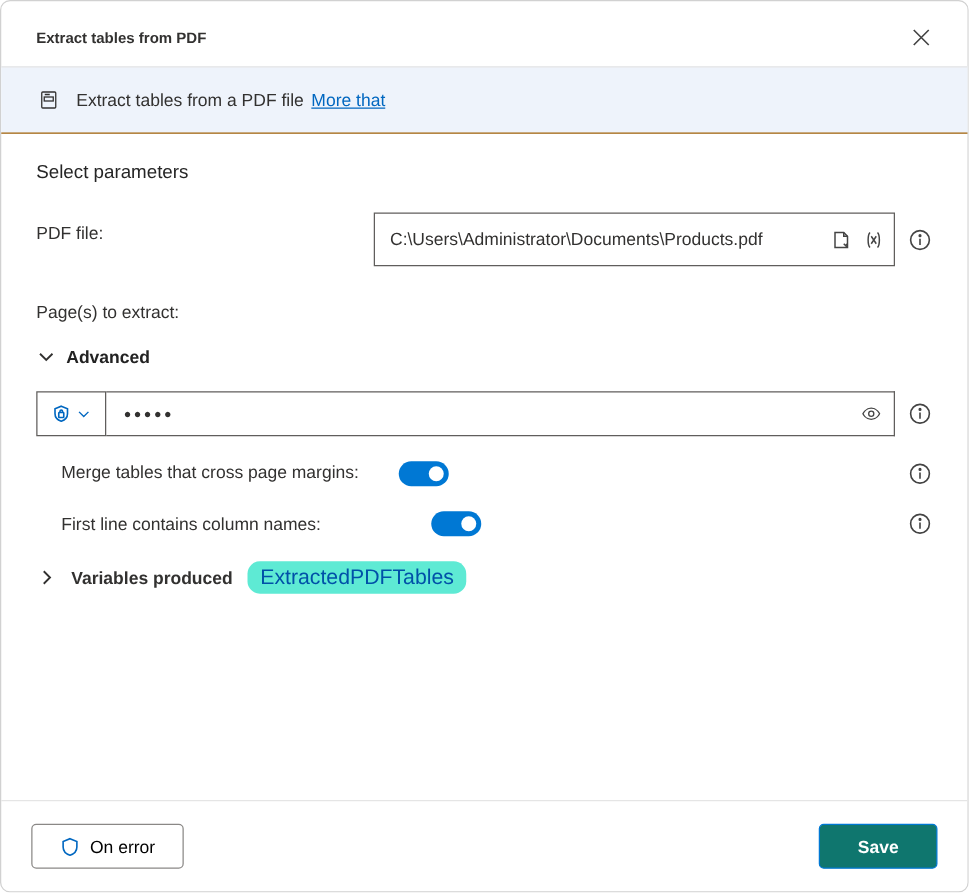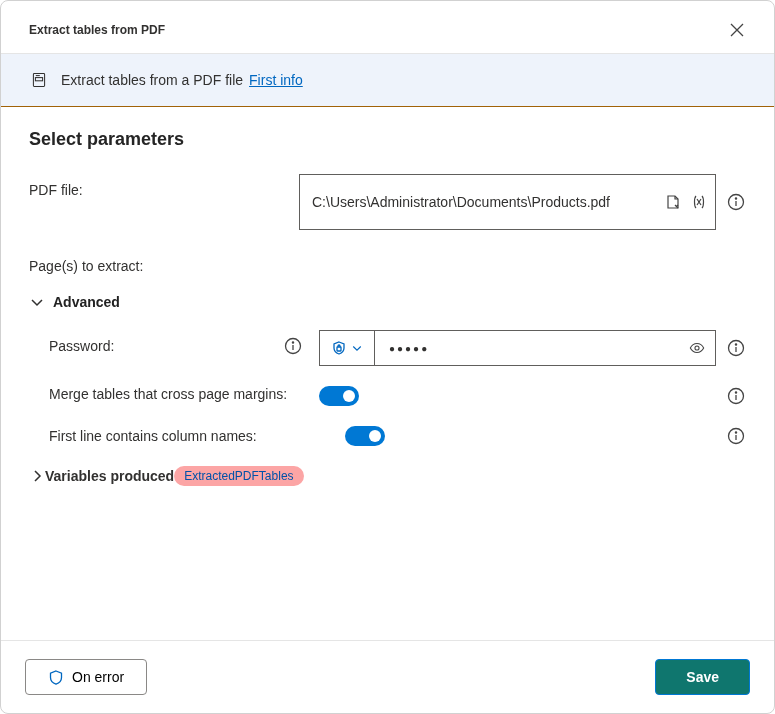--- a/index.html
+++ b/index.html
@@ -3,32 +3,32 @@
 <meta charset="utf-8">
 <style>
 * { box-sizing: border-box; margin: 0; padding: 0; }
 body { font-family: "Segoe UI", -apple-system, sans-serif; font-size: 14px; color: #323130; background: #fff; width: 775px; height: 714px; overflow: hidden; }
 .dialog { width: 775px; height: 714px; border: 1px solid #d1d1d1; border-radius: 8px; display: flex; flex-direction: column; }
 .header { display: flex; justify-content: space-between; align-items: center; padding: 20px 28px 14px 28px; }
 .header h1 { font-size: 12px; font-weight: 600; }
 .info-bar { background: #eef3fb; padding: 16px 28px; display: flex; align-items: center; gap: 12px; border-top: 1px solid #e5e5e5; border-bottom: 1px solid #a16207; }
 .info-bar a { color: #0067c0; text-decoration: underline; cursor: pointer; }
 .body { flex: 1; padding: 22px 28px 8px 28px; overflow: auto; }
-.section-title { font-size: 18px; font-weight: 700; margin-bottom: 24px; color: #252525; }
+.section-title { font-size: 15px; font-weight: 400; margin-bottom: 24px; color: #252525; }
 .row { display: flex; align-items: flex-start; margin-bottom: 20px; gap: 10px; }
 .row .label { width: 260px; padding-top: 8px; }
 .row .control { flex: 1; display: flex; align-items: center; gap: 10px; }
 .row.indented .label { padding-left: 20px; width: 280px; }
-.input-box { flex: 1; border: 1px solid #605e5c; height: 56px; display: flex; align-items: center; padding: 0 8px 0 12px; background: #fff; }
+.input-box { flex: 1; border: 1px solid #605e5c; height: 43px; display: flex; align-items: center; padding: 0 8px 0 12px; background: #fff; }
 .input-text { flex: 1; line-height: 1.35; }
 .input-icons { display: flex; gap: 10px; align-items: center; }
 .select-box { flex: 1; border: 1px solid #605e5c; height: 36px; display: flex; align-items: center; justify-content: space-between; padding: 0 10px 0 12px; cursor: pointer; }
 .expander { display: flex; align-items: center; gap: 8px; cursor: pointer; margin: 12px 0 20px 0; font-weight: 600; color: #222; }
-.expander2 { display: flex; align-items: center; cursor: pointer; margin: 20px 0; font-weight: 600; }
-.var-chip { background: #fca5a5; color: #0051a8; padding: 3px 10px; border-radius: 10px; font-weight: 400; font-size: 12px; }
+.expander2 { display: flex; align-items: center; gap: 12px; cursor: pointer; margin: 20px 0; font-weight: 600; }
+.var-chip { background: #5eead4; color: #0051a8; padding: 3px 10px; border-radius: 10px; font-weight: 400; font-size: 17px; }
 .toggle { width: 40px; height: 20px; border-radius: 10px; background: #0078d4; position: relative; cursor: pointer; }
 .toggle::after { content: ""; position: absolute; width: 12px; height: 12px; border-radius: 50%; background: #fff; top: 4px; right: 4px; }
 .ic { width: 16px; height: 16px; display: inline-flex; align-items: center; justify-content: center; color: #444; }
 .ic svg { width: 16px; height: 16px; }
 .info-ic { width: 20px; height: 20px; display:inline-flex; align-items:center; justify-content:center; cursor: pointer; color: #444; }
 .info-ic svg { width: 18px; height: 18px; }
 .pwd-prefix { width: 56px; height: 36px; border: 1px solid #605e5c; display: flex; align-items: center; justify-content: center; gap: 4px; cursor: pointer; color: #0067c0; }
 .pwd-box { flex: 1; border: 1px solid #605e5c; border-left: none; height: 36px; display: flex; align-items: center; padding: 0 10px 0 14px; }
 .pwd-dots { flex: 1; letter-spacing: 2px; font-size: 10px; }
 .footer { border-top: 1px solid #e5e5e5; padding: 18px 24px; display: flex; justify-content: space-between; align-items: center; }
@@ -51,21 +51,21 @@
 
   <div class="info-bar">
     <span class="ic" style="width:20px;height:20px;">
       <svg viewBox="0 0 20 20" fill="none" stroke="#323130" stroke-width="1.3">
           <rect x="3" y="2" width="14" height="16" rx="1"></rect>
           <rect x="5.5" y="7" width="9" height="4"></rect>
           <path d="M6 4.5h5"></path>
         </svg>
     </span>
     <span>Extract tables from a PDF file</span>
-    <a style="margin-left:-6px;">First info</a>
+    <a style="margin-left:-6px;">More that</a>
   </div>
 
   <div class="body">
     <div class="section-title">Select parameters</div>
 
     <div class="row">
       <div class="label">PDF file:</div>
       <div class="control">
         <div class="input-box">
           <div class="input-text">C:\Users\Administrator\Documents\Products.pdf</div>
@@ -101,30 +101,20 @@
     <div class="expander">
       <span class="ic">
         <svg viewBox="0 0 16 16" fill="none" stroke="#323130" stroke-width="1.5">
             <path d="M3 6l5 5 5-5"></path>
           </svg>
       </span>
       <span>Advanced</span>
     </div>
 
     <div class="row indented">
-      <div class="label" style="display:flex;align-items:center;justify-content:space-between;padding-top:6px;">
-        <span>Password:</span>
-        <span class="info-ic" style="margin-right:6px;">
-          <svg viewBox="0 0 18 18" fill="none" stroke="#444" stroke-width="1.3">
-              <circle cx="9" cy="9" r="7.5"></circle>
-              <circle cx="9" cy="5.5" r="0.6" fill="#444"></circle>
-              <path d="M9 8v5"></path>
-            </svg>
-        </span>
-      </div>
       <div class="control">
         <div style="display:flex;flex:1;">
           <div class="pwd-prefix">
             <svg viewBox="0 0 16 16" width="16" height="16" fill="none" stroke="#0067c0" stroke-width="1.3">
                 <path d="M8 2l5 2v4c0 3-2 5-5 6-3-1-5-3-5-6V4z"></path>
                 <rect x="6" y="7" width="4" height="4" rx="0.5"></rect>
                 <path d="M7 7V6a1 1 0 012 0v1"></path>
               </svg>
             <svg viewBox="0 0 16 16" width="12" height="12" fill="none" stroke="#0067c0" stroke-width="1.5">
                 <path d="M3 6l5 5 5-5"></path>

